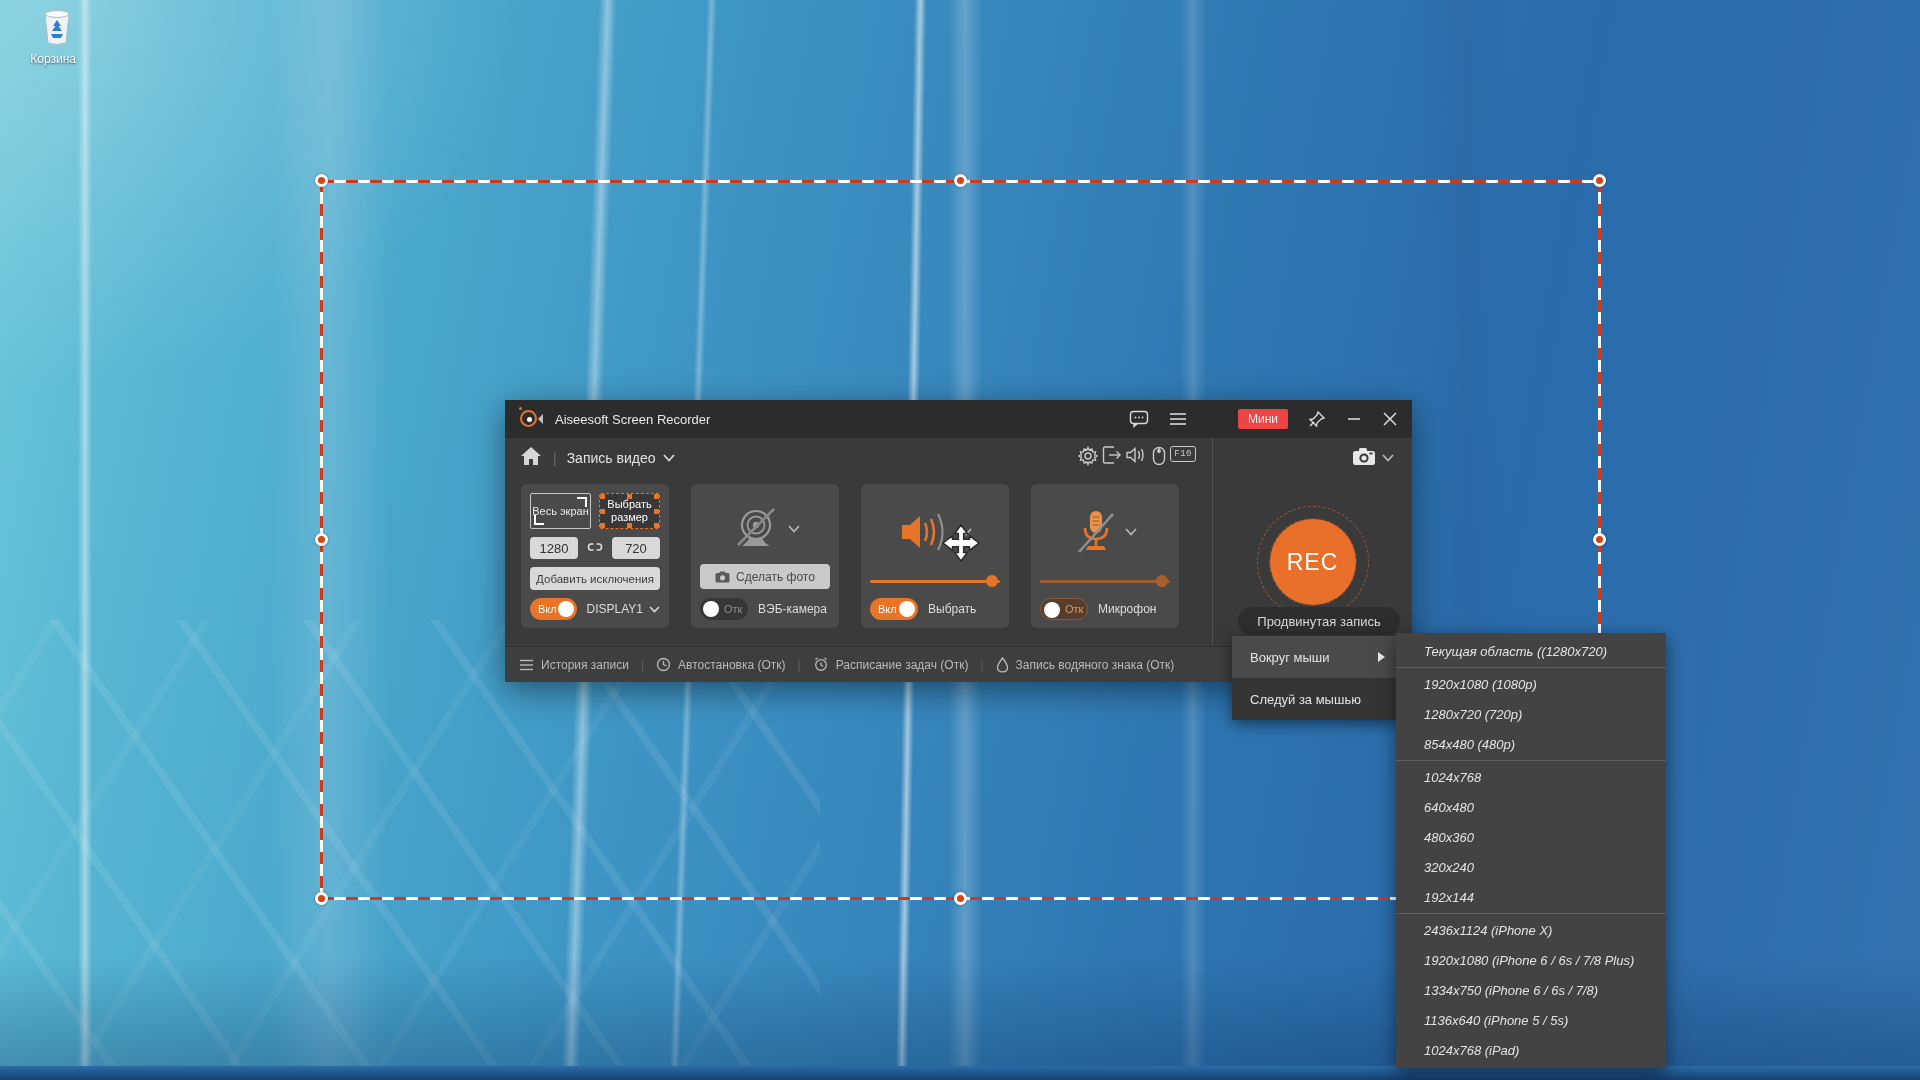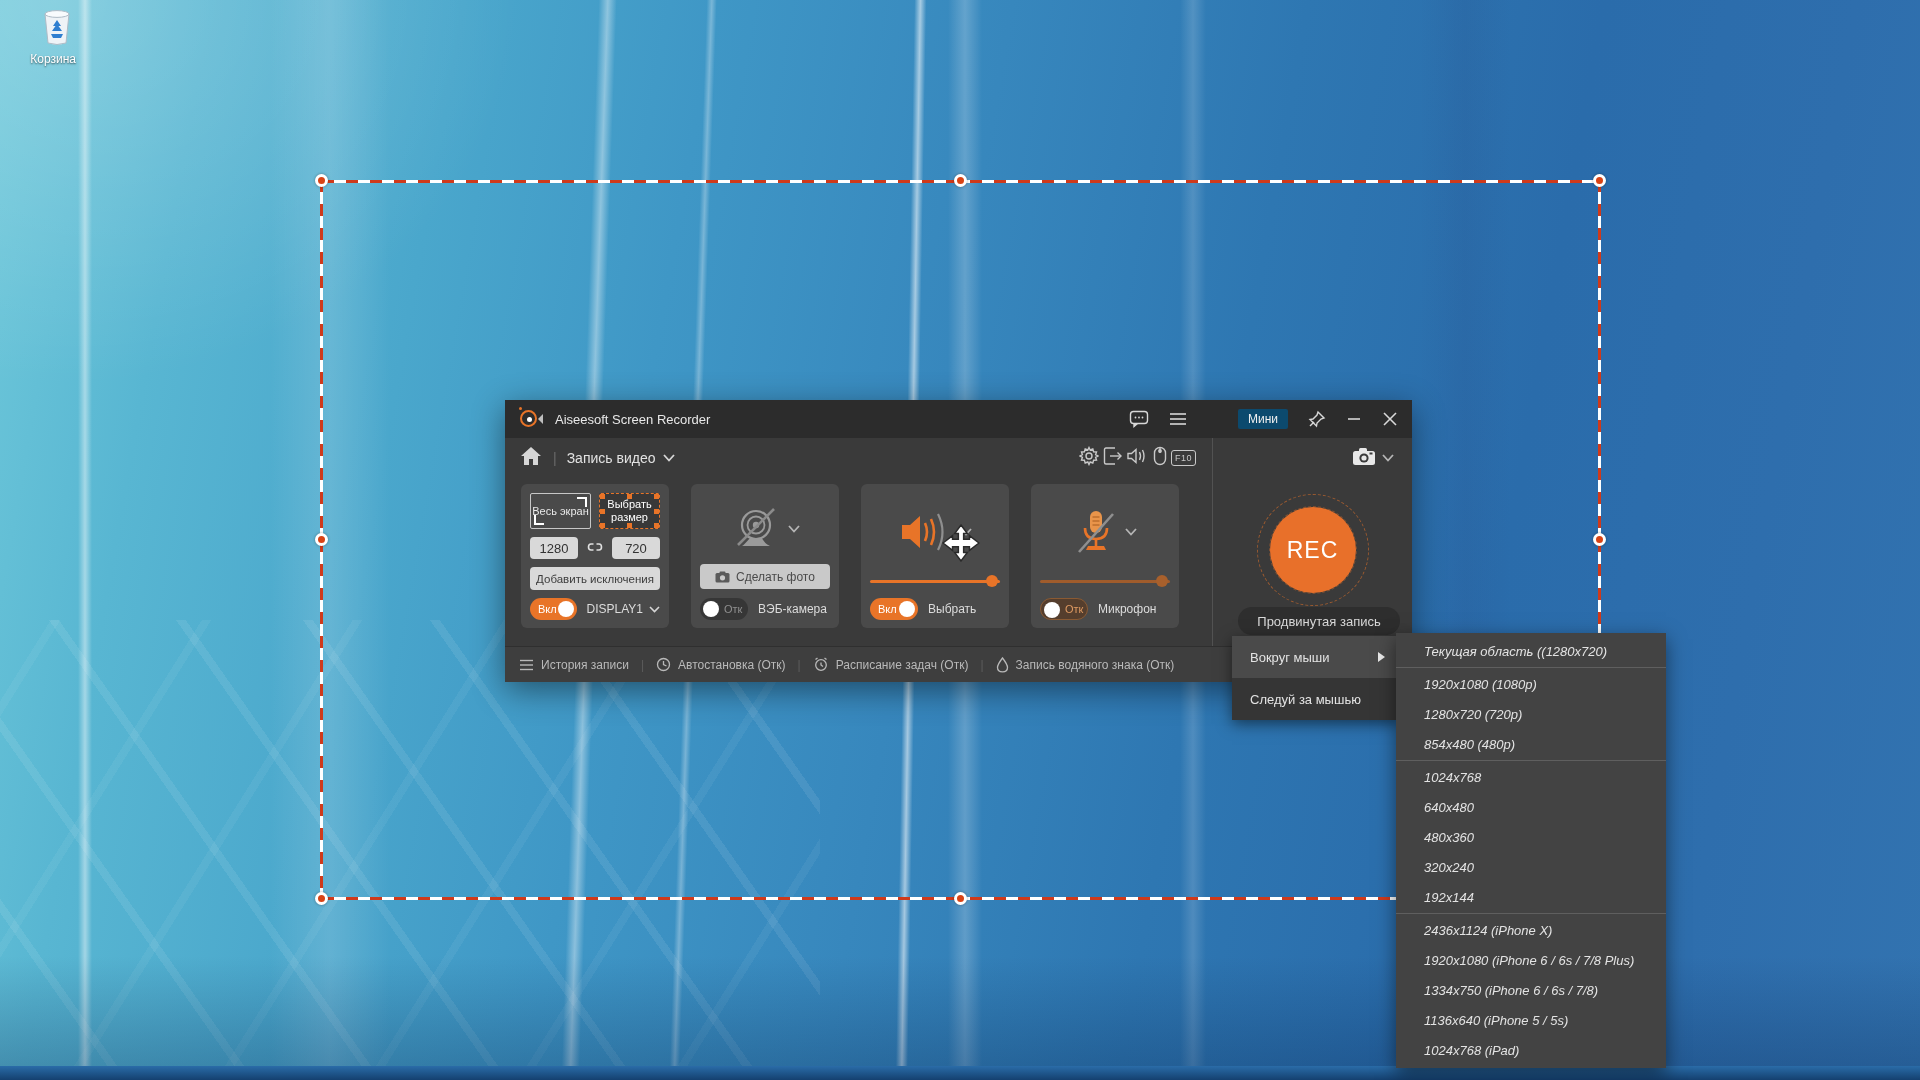--- a/index.html
+++ b/index.html
@@ -46,28 +46,28 @@
 
   .titlebar { height:38px; background:#2c2c2c; display:flex; align-items:center; padding:0 14px; flex:0 0 auto; }
   .logo { width:24px; height:24px; position:relative; margin-right:12px; }
   .logo .ring { position:absolute; left:1px; top:3px; width:17px; height:17px; border:2px solid #e87428; border-radius:50%; }
   .logo .dot  { position:absolute; left:8px; top:10px; width:5px; height:5px; background:#fff; border-radius:50%; }
   .logo .spark{ position:absolute; left:0; top:0; width:3px; height:3px; background:#e87428; border-radius:50%; }
   .logo .side { position:absolute; right:0; top:7px; width:0; height:0; border:5px solid transparent; border-right-color:#bfbfbf; }
   .title { color:#e8e8e8; font-size:13px; }
   .tb-right { margin-left:auto; display:flex; align-items:center; gap:20px; }
   .tb-btn { display:flex; align-items:center; justify-content:center; cursor:pointer; }
-  .mini-btn { background:#0c4a6e; color:#efefef; font-size:12px; padding:3px 10px; border-radius:2px;margin-left:31px; }
+  .mini-btn { background:#ef4444; color:#efefef; font-size:12px; padding:3px 10px; border-radius:2px;margin-left:31px; }
 
   .body { flex:1; display:flex; min-height:0; }
   .main { width:707px; display:flex; flex-direction:column; }
   .toolbar { height:40px; display:flex; align-items:center; padding:0 16px 0 16px; color:#dcdcdc; }
   .tsep { color:#6a6a6a; margin:0 10px 0 12px; font-size:14px; }
   .mode { font-size:14px; color:#e2e2e2; display:flex; align-items:center; gap:8px; cursor:pointer; }
-  .tool-icons { margin-left:auto; display:flex; align-items:center; gap:4px; }
+  .tool-icons { margin-left:auto; display:flex; align-items:flex-start; gap:4px;font-family:Liberation Mono, monospace; }
   .hotkey { border:1px solid #c9c9c9; border-radius:3px; color:#c9c9c9; font-size:9px; padding:2px 3px; letter-spacing:.5px; }
 
   .panels { display:flex; gap:22px; padding:6px 0 0 16px; }
   .panel { width:148px; height:144px; background:#4a4a4a; border-radius:6px; padding:9px 9px 8px 9px;
            display:flex; flex-direction:column; }
   .icon-zone { flex:1; display:flex; align-items:center; justify-content:center; gap:6px; position:relative; }
 
   
   .size-btns { display:flex; gap:8px; }
   .sbtn { width:63px; height:36px; font-size:11px; line-height:1.15; color:#e9e9e9; background:transparent;
@@ -107,21 +107,21 @@
                font-family:inherit; margin-bottom:9px; }
   .slider { height:20px; display:flex; align-items:center; position:relative; margin-bottom:7px; }
   .slider .track { width:100%; height:3px; border-radius:2px; }
   .slider .sknob { position:absolute; right:2px; top:4px; width:12px; height:12px; border-radius:50%; }
   .slider.bright .track { background:#e87428; }
   .slider.bright .sknob { background:#e87428; }
   .slider.dim .track { background:#a05c2c; }
   .slider.dim .sknob { background:#a8602c; }
 
   
-  .rec-col { flex:1; border-left:1px solid #525252; display:flex; flex-direction:column; align-items:center; }
+  .rec-col { flex:1; border-left:1px solid #525252; display:flex; flex-direction:column; align-items:center;gap:12px; }
   .cam-row { height:40px; width:100%; display:flex; align-items:center; justify-content:flex-end;
              padding-right:18px; gap:6px; }
   .rec-wrap { margin-top:6px; width:132px; height:132px; position:relative; display:flex;
               align-items:center; justify-content:center; }
   .rec-wrap::before { content:""; position:absolute; inset:10px; border:1px dashed rgba(232,116,40,.55); border-radius:50%; }
   .rec-wrap::after  { content:""; position:absolute; inset:22px; border:1px dashed rgba(232,116,40,.4); border-radius:50%; }
   .rec-btn { width:86px; height:86px; border-radius:50%; background:#e8702a; border:none; cursor:pointer;
              color:#fff; font-size:23px; font-family:inherit; letter-spacing:1px; z-index:1; }
 
   .bottombar { height:36px; background:#3e3e3e; border-top:1px solid #2f2f2f; display:flex; align-items:center;

